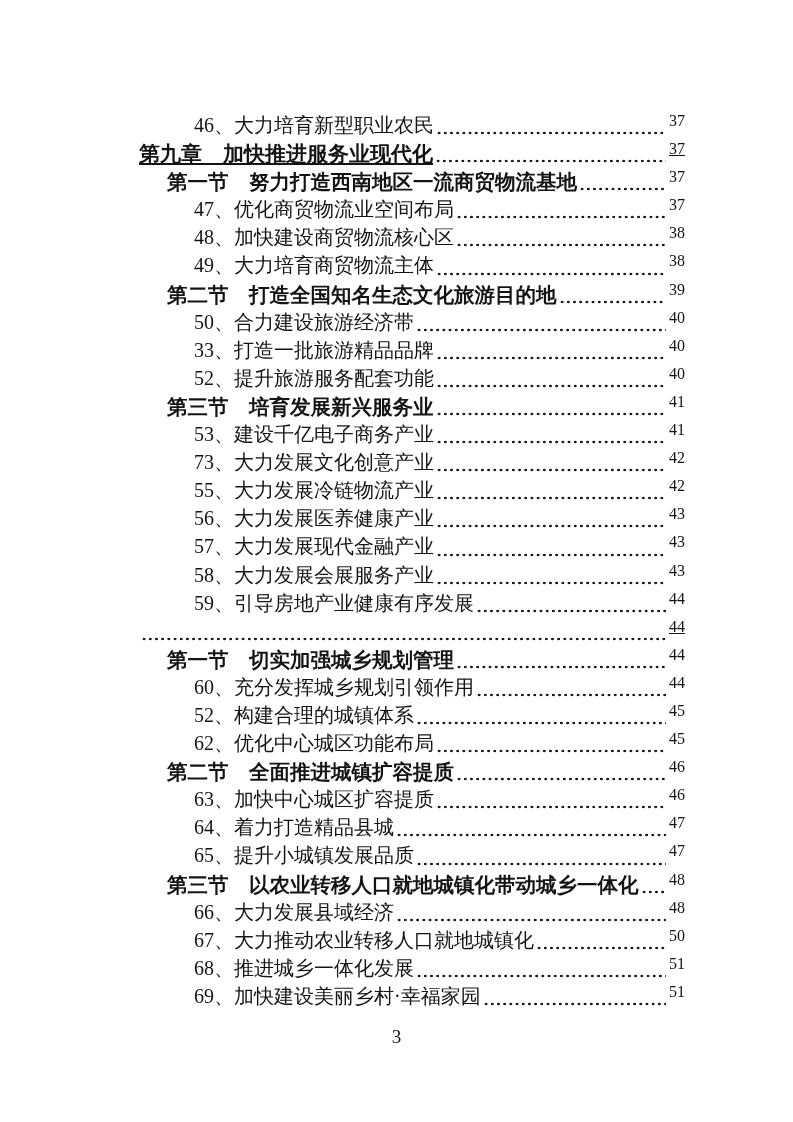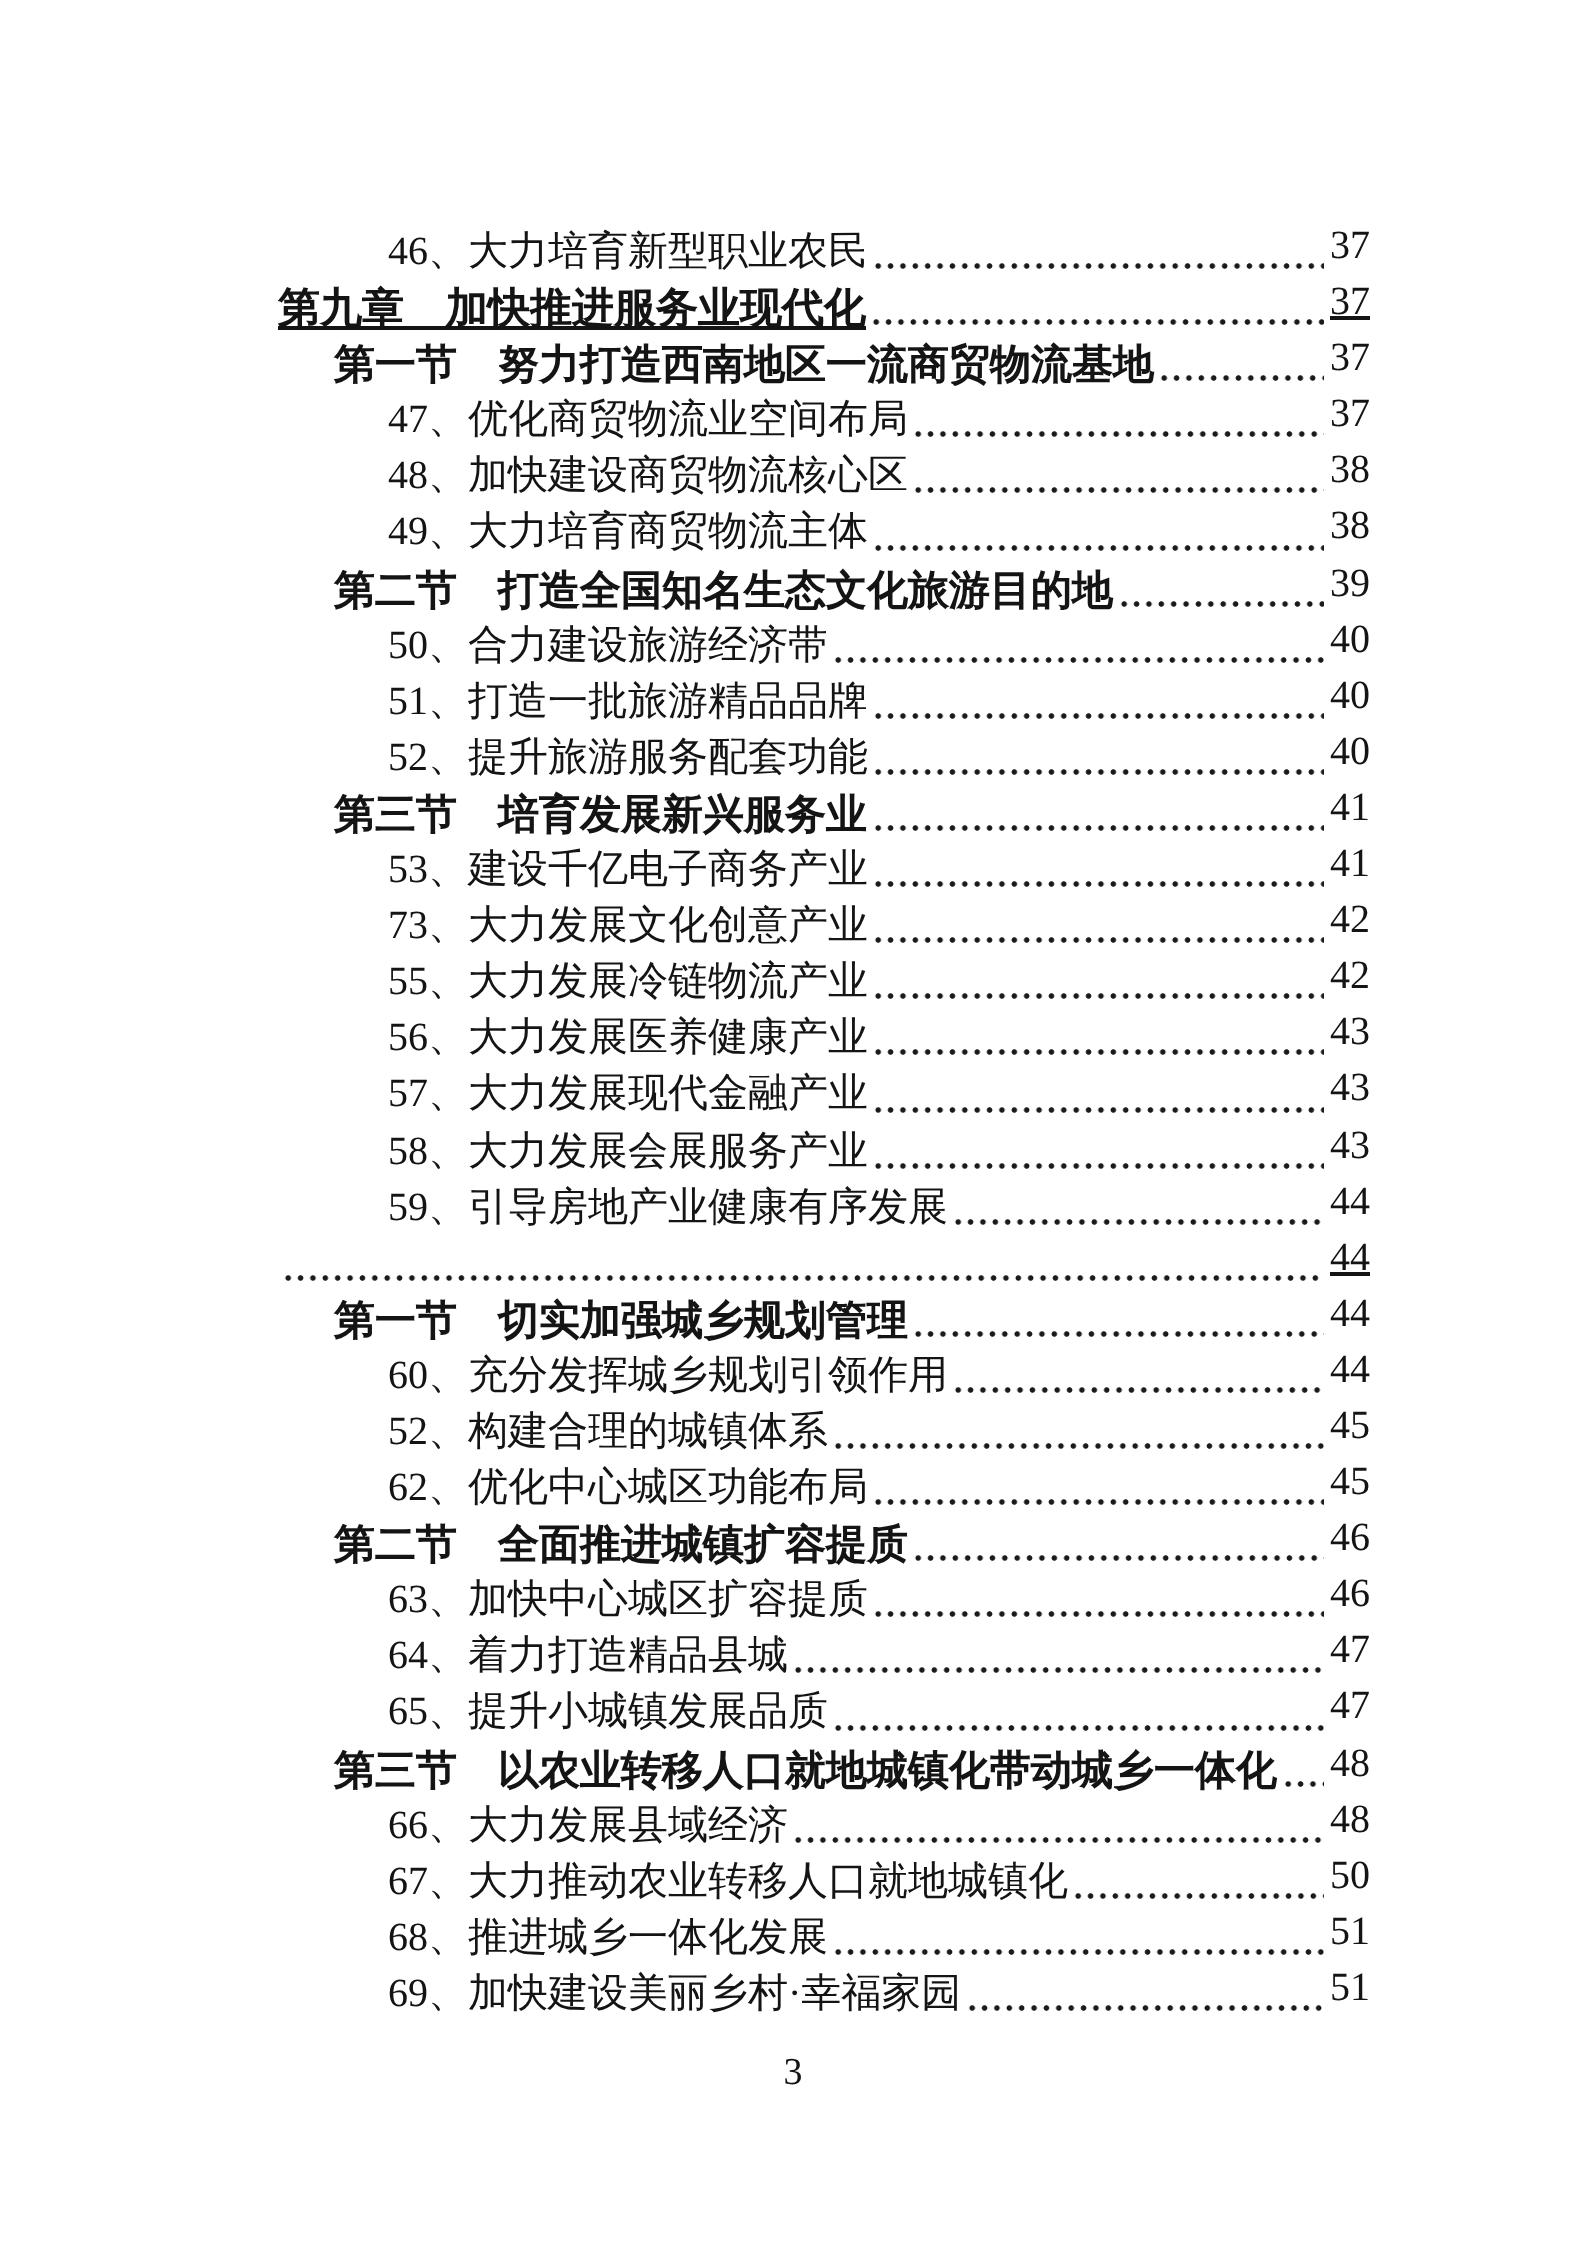--- a/index.html
+++ b/index.html
@@ -56,21 +56,21 @@
     align-self: stretch;
     margin: 0 3px 0 2px;
     background-image: radial-gradient(circle, #1a1a1a 1.15px, rgba(0,0,0,0) 1.6px);
     background-size: 6.2px 4px;
     background-repeat: repeat-x;
     background-position: left bottom 5px;
   }
   .pagenum {
     font-family: "Liberation Serif", serif;
     font-weight: normal;
-    font-size: 20px;
+    font-size: 16px;
     white-space: nowrap;
   }
   .footer {
     position: absolute;
     top: 1026px;
     left: 0;
     width: 100%;
     text-align: center;
     font-family: "Liberation Serif", serif;
     font-size: 19px;
@@ -116,21 +116,21 @@
         <span class="toc-label">第二节　打造全国知名生态文化旅游目的地</span>
         <span class="leader"></span>
         <span class="pagenum">39</span>
       </div>
       <div class="toc-row level-item">
         <span class="toc-label">50、合力建设旅游经济带</span>
         <span class="leader"></span>
         <span class="pagenum">40</span>
       </div>
       <div class="toc-row level-item">
-        <span class="toc-label">51、打造一批旅游精品品牌</span>
+        <span class="toc-label">33、打造一批旅游精品品牌</span>
         <span class="leader"></span>
         <span class="pagenum">40</span>
       </div>
       <div class="toc-row level-item">
         <span class="toc-label">52、提升旅游服务配套功能</span>
         <span class="leader"></span>
         <span class="pagenum">40</span>
       </div>
       <div class="toc-row level-section">
         <span class="toc-label">第三节　培育发展新兴服务业</span>

